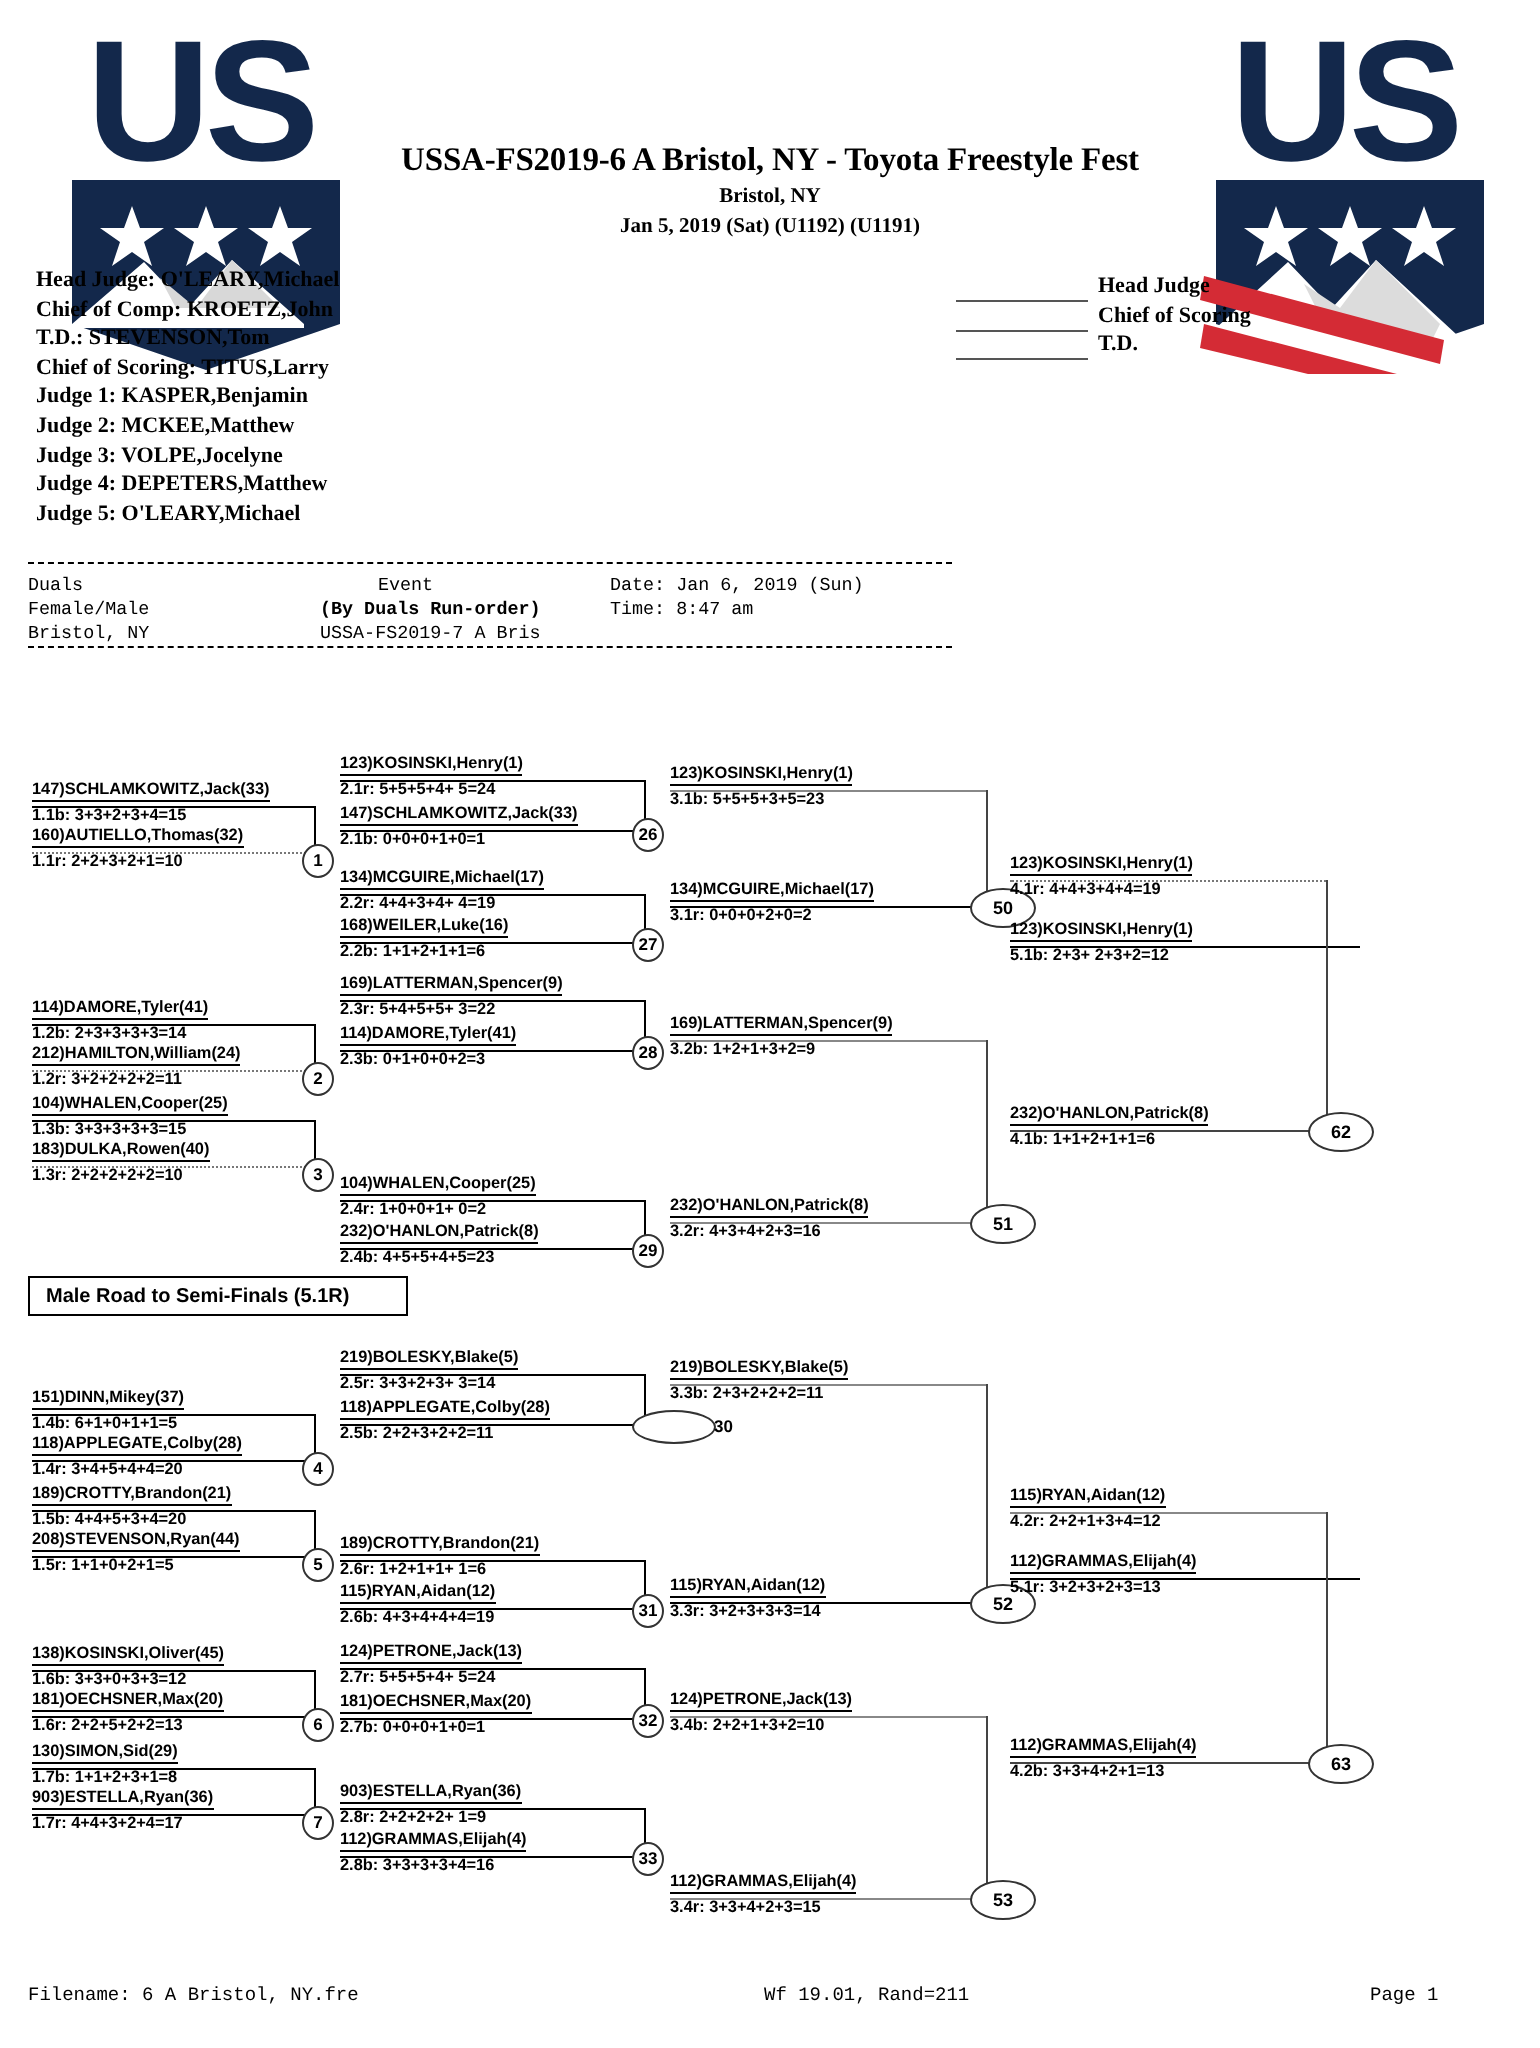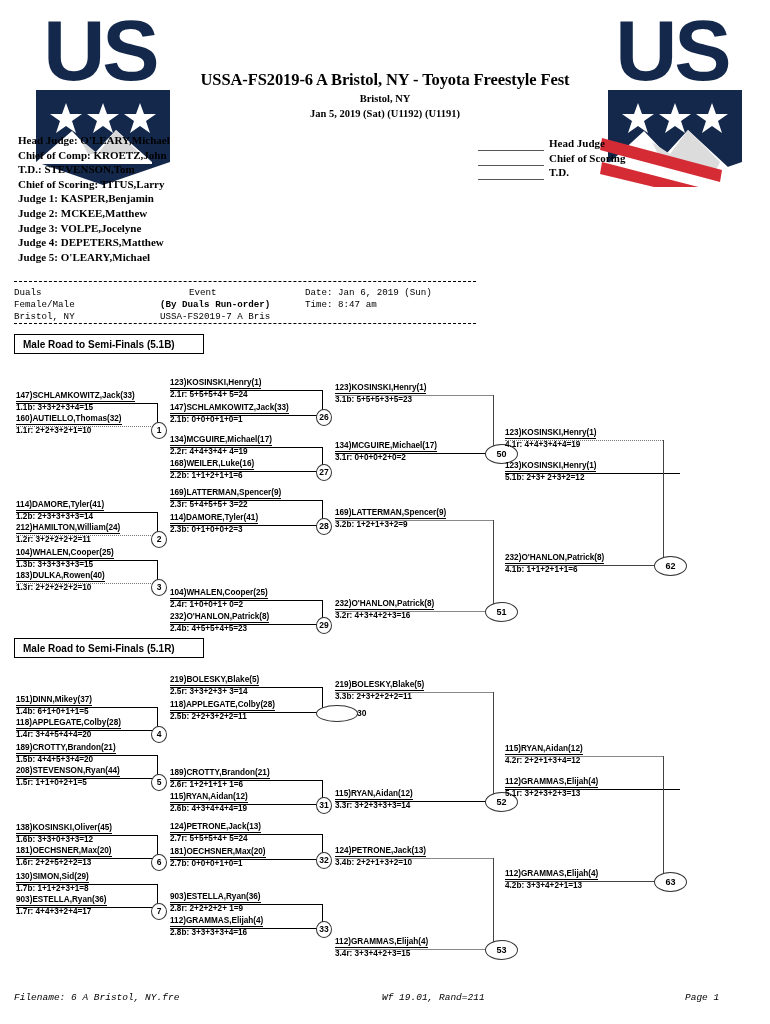--- a/index.html
+++ b/index.html
@@ -87,21 +87,21 @@
     background:#fff;text-align:center;
     font-family:"Liberation Sans", sans-serif;font-weight:bold;color:#000;
     box-sizing:border-box;
   }
   .circ.s{width:16px;height:17px;font-size:8.5px;line-height:15.5px;}
   .circ.m{width:33px;height:20px;font-size:9px;line-height:18.5px;}
 
   
   .footer{
     position:absolute;top:992px;left:0;width:616px;height:14px;
-    font-family:"Liberation Mono", monospace;font-size:9.5px;color:#000;font-style:italic;
+    font-family:"Liberation Mono", monospace;font-size:9.5px;color:#000;
   }
   .footer span{position:absolute;white-space:pre;}
 </style>
 </head>
 <body>
 
 <div class="page">
 
   <div class="logo left">
     <svg viewBox="0 0 150 185" width="150" height="185">
@@ -165,21 +165,20 @@
   <div class="mono" style="left:14px;top:287px;">Duals</div>
   <div class="mono" style="left:14px;top:299px;">Female/Male</div>
   <div class="mono" style="left:14px;top:311px;">Bristol, NY</div>
   <div class="mono" style="left:160px;top:287px;padding-left:29px;">Event</div>
   <div class="mono" style="left:160px;top:299px;font-weight:bold;">(By Duals Run-order)</div>
   <div class="mono" style="left:160px;top:311px;">USSA-FS2019-7 A Bris</div>
   <div class="mono" style="left:305px;top:287px;">Date: Jan 6, 2019 (Sun)</div>
   <div class="mono" style="left:305px;top:299px;">Time: 8:47 am</div>
   <div class="rule" style="top:323px;"></div>
 
-  <div class="sectionbox" style="left:14px;top:334px;width:190px;height:20px;">Male Road to Semi-Finals (5.1B)</div>
 
   <div class="entry" style="left:16px;top:384px;">
     <span class="nm">147)SCHLAMKOWITZ,Jack(33)</span>
     <span class="sc">1.1b: 3+3+2+3+4=15</span>
   </div>
   <div class="entry" style="left:16px;top:407px;">
     <span class="nm">160)AUTIELLO,Thomas(32)</span>
     <span class="sc">1.1r: 2+2+3+2+1=10</span>
   </div>
   <div class="entry" style="left:16px;top:493px;">

